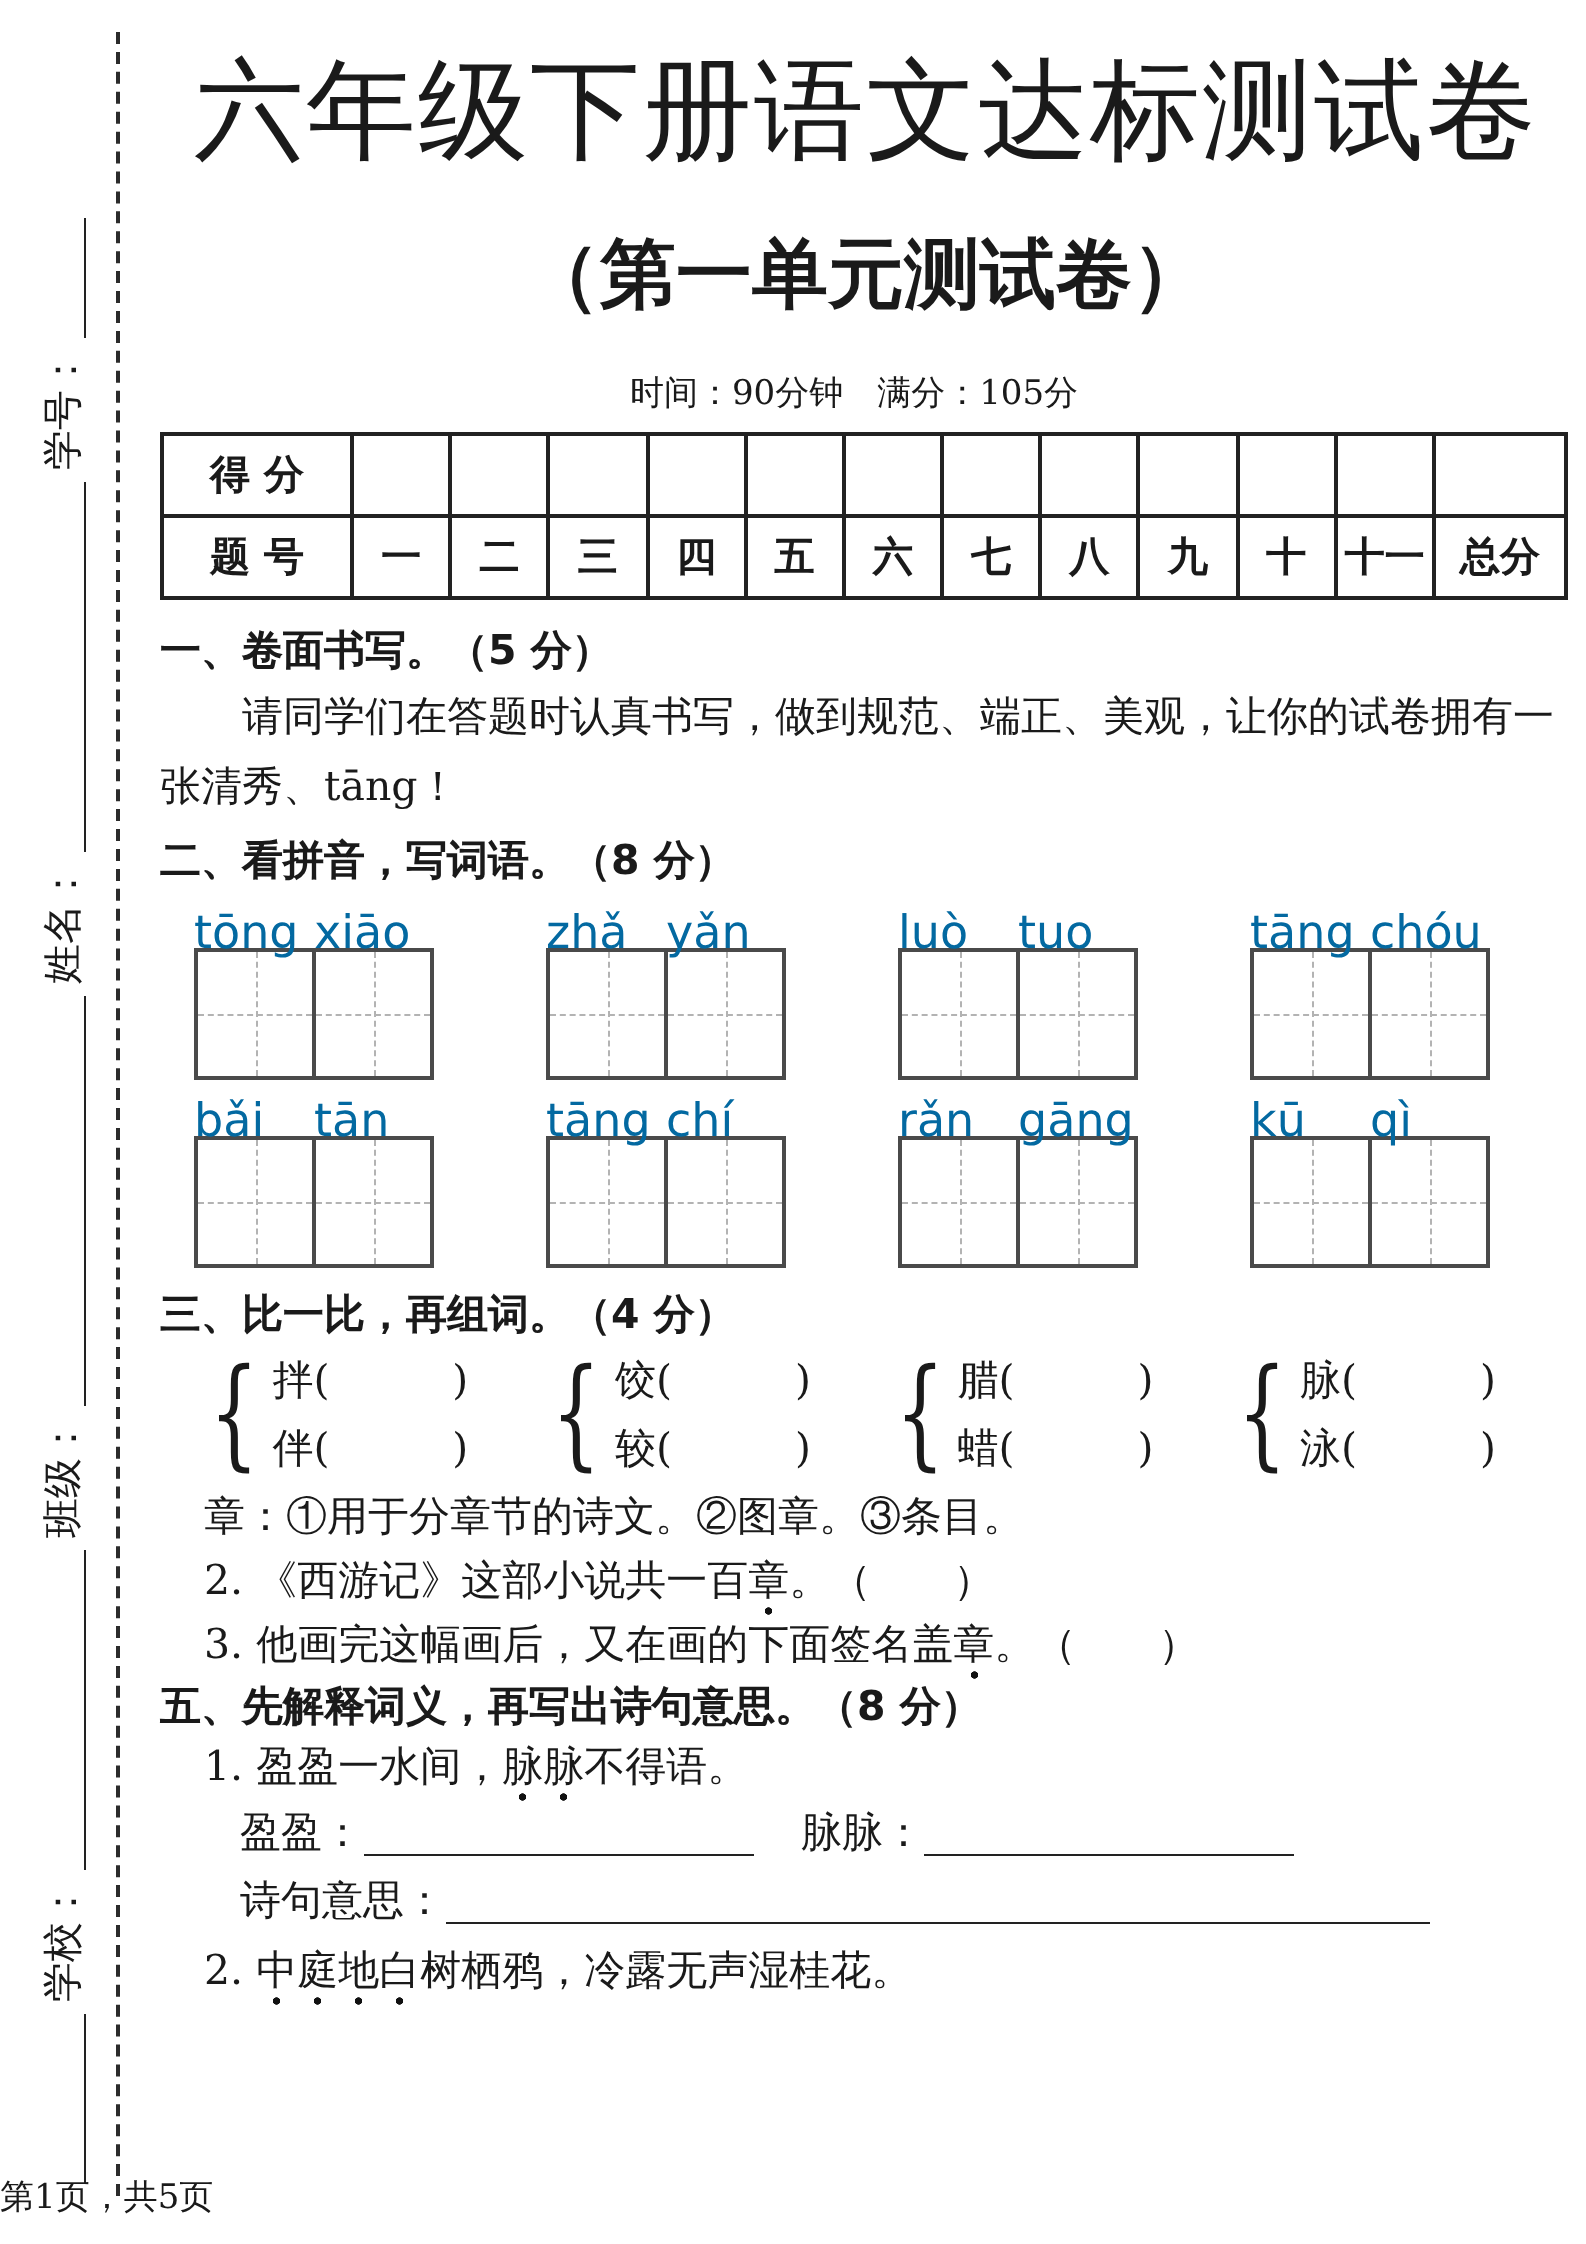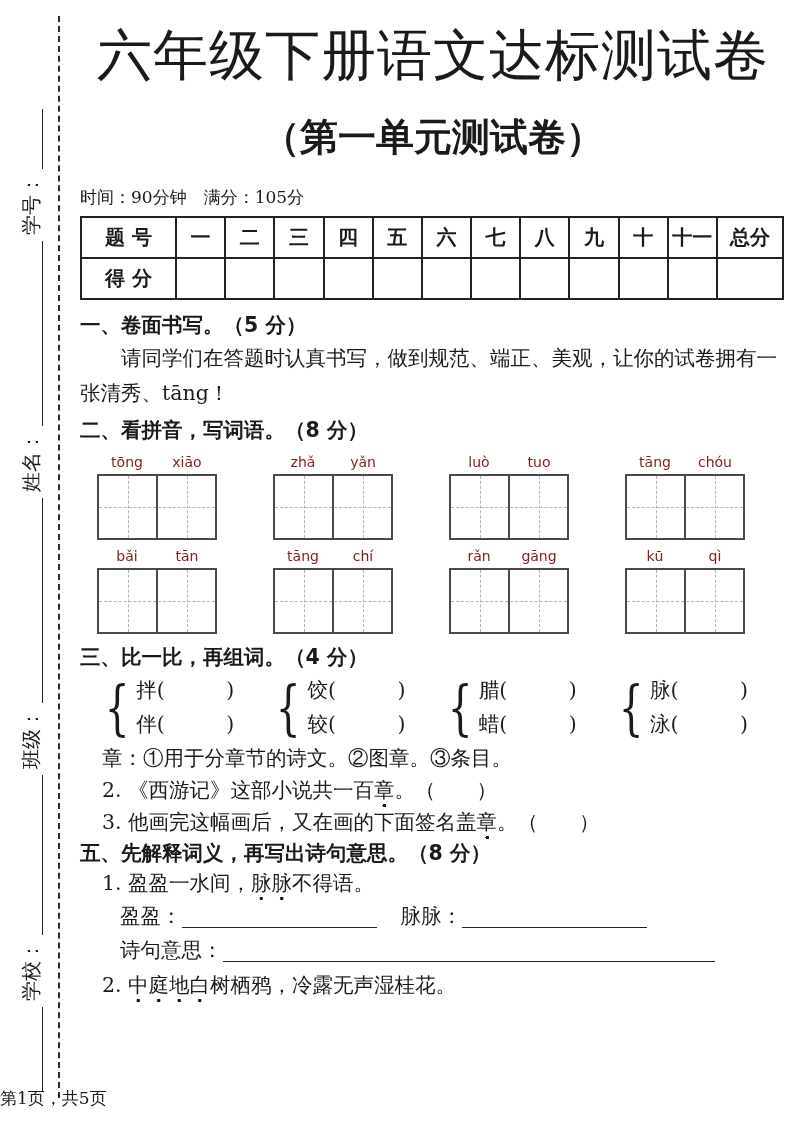--- a/index.html
+++ b/index.html
@@ -21,21 +21,21 @@
     display:flex; align-items:center;
   }
   .strip-label { font-size:20px; white-space:nowrap; margin:0 6px; }
   .fill-line { border-bottom:1.6px solid #222; height:0; align-self:center; margin-top:22px; }
   .w60{width:60px}.w85{width:85px}.w160{width:160px}.w185{width:185px}.w205{width:205px}.w30{width:30px}
 
   .content { position:absolute; left:80px; top:20px; width:706px; }
 
   .title { margin:0; font-size:55px; line-height:70px; font-weight:normal; text-align:center; letter-spacing:1px; }
   .subtitle { margin:24px 0 0; font-size:38px; line-height:46px; font-weight:bold; text-align:center; }
-  .meta { margin-top:26px; font-size:17px; line-height:22px; text-align:left; padding-right:12px; }
+  .meta { margin-top:26px; font-size:17px; line-height:22px; text-align:center; padding-right:12px; }
 
   table.score { margin-top:8px; border-collapse:collapse; width:704px; table-layout:fixed; }
   table.score td {
     border:2px solid #222; height:39px; text-align:center; vertical-align:middle;
     font-family:"DejaVu Sans","Liberation Sans",sans-serif; font-weight:bold; font-size:20px; padding:0;
   }
   .sec-heading {
     font-family:"DejaVu Sans","Liberation Sans",sans-serif;
     font-weight:bold; font-size:20.5px; line-height:27px;
   }
@@ -45,22 +45,22 @@
   .line32 { font-size:20.5px; line-height:32px; padding-left:22px; }
   .line31 { font-size:20.5px; line-height:31px; padding-left:22px; }
 
   
   .py-row { width:648px; margin-left:17px; display:flex; justify-content:space-between; }
   .py-row.first { margin-top:10px; }
   .py-row.second { margin-top:8px; }
   .py-group { width:120px; }
   .py-labels { display:flex; height:20px; }
   .py-labels span {
-    width:60px; text-align:center;
-    font-family:"DejaVu Sans","Liberation Sans",sans-serif; font-size:14px; color:#7f1d1d;
+    width:60px; text-align:left;
+    font-family:"DejaVu Sans","Liberation Sans",sans-serif; font-size:23px; color:#0369a1;
   }
   .grid { display:flex; border:2px solid #4a4a4a; width:116px; }
   .cell { position:relative; width:58px; height:62px; }
   .cell + .cell { border-left:2px solid #4a4a4a; }
   .cell::before { content:""; position:absolute; left:50%; top:0; bottom:0; border-left:1px dashed #b3b3b3; }
   .cell::after  { content:""; position:absolute; top:50%; left:0; right:0; border-top:1px dashed #b3b3b3; }
 
   
   .pairs-row { display:flex; justify-content:space-between; width:650px; margin-left:18px; margin-top:2px; }
   .pair { display:flex; align-items:center; }
@@ -117,49 +117,49 @@
           <col>
           <col>
           <col>
           <col>
           <col>
           <col>
           <col style="width:66px">
         </colgroup>
       <tbody>
           <tr>
+        <td>得 分</td>
+        <td></td>
+        <td></td>
+        <td></td>
+        <td></td>
+        <td></td>
+        <td></td>
+        <td></td>
+        <td></td>
+        <td></td>
+        <td></td>
+        <td></td>
+        <td></td>
+      </tr>
+      <tr>
         <td>题 号</td>
         <td>一</td>
         <td>二</td>
         <td>三</td>
         <td>四</td>
         <td>五</td>
         <td>六</td>
         <td>七</td>
         <td>八</td>
         <td>九</td>
         <td>十</td>
         <td>十一</td>
         <td>总分</td>
       </tr>
-      <tr>
-        <td>得 分</td>
-        <td></td>
-        <td></td>
-        <td></td>
-        <td></td>
-        <td></td>
-        <td></td>
-        <td></td>
-        <td></td>
-        <td></td>
-        <td></td>
-        <td></td>
-        <td></td>
-      </tr>
     </tbody>
       </table>
 
     <div class="sec-heading mt12">一、卷面书写。（5 分）</div>
     <div class="body-text indent2 mt2">请同学们在答题时认真书写，做到规范、端正、美观，让你的试卷拥有一张清秀、tāng！</div>
 
     <div class="sec-heading mt6">二、看拼音，写词语。（8 分）</div>
 
     <div class="py-row first">
       <div class="py-group">

